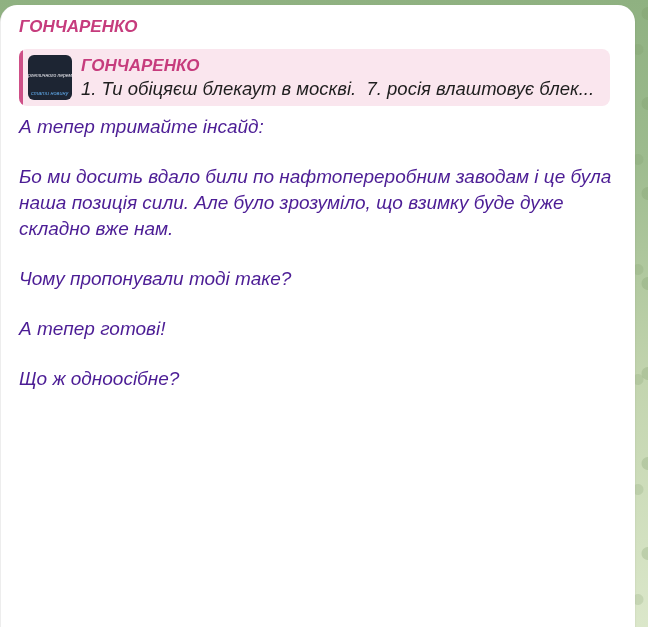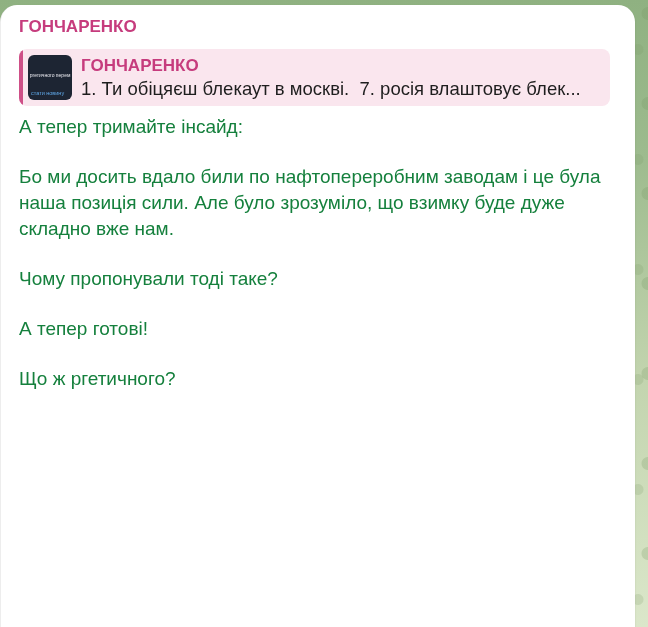--- a/index.html
+++ b/index.html
@@ -9,20 +9,21 @@
   }
   .chat-bg {
     position: relative;
     width: 648px; height: 627px;
     background:
       radial-gradient(circle at 20% 15%, rgba(120,150,100,0.25) 0 6px, transparent 7px),
       radial-gradient(circle at 80% 45%, rgba(120,150,100,0.20) 0 5px, transparent 6px),
       radial-gradient(circle at 55% 75%, rgba(255,255,255,0.18) 0 5px, transparent 6px),
       linear-gradient(180deg, #8fb181 0%, #9dbb8e 25%, #c2d4ae 60%, #dbe7ca 100%);
     background-size: 90px 90px, 110px 110px, 130px 130px, 100% 100%;
+    font-style: italic;
   }
   .bubble {
     position: absolute;
     left: 0; top: 5px; right: 13px; bottom: -24px;
     background: #ffffff;
     border-radius: 17px 17px 0 0;
     border-left: 1px solid rgba(0,0,0,0.07);
     box-shadow: 0 1px 2px rgba(0,0,0,0.12);
     padding: 11px 18px 0 18px;
     box-sizing: border-box;
@@ -93,21 +94,21 @@
   .reply-text {
     color: #1e1e1e;
     font-size: 18.5px;
     line-height: 24px;
     white-space: pre;
     overflow: hidden;
   }
   .msg-text {
     margin-top: 8px;
     width: 602px;
-    color: #15803d;
+    color: #4c1d95;
     font-size: 19px;
     line-height: 26px;
   }
   .msg-text p { margin: 0 0 24px 0; }
 </style>
 </head>
 <body>
 
 <div class="chat-bg">
   <div class="bubble">
@@ -124,17 +125,17 @@
         <div class="reply-title">ГОНЧАРЕНКО</div>
         <div class="reply-text">1. Ти обіцяєш блекаут в москві.  7. росія влаштовує блек...</div>
       </div>
     </div>
 
     <div class="msg-text">
       <p>А тепер тримайте інсайд:</p>
       <p>Бо ми досить вдало били по нафтопереробним заводам і це була наша позиція сили. Але було зрозуміло, що взимку буде дуже складно вже нам.</p>
       <p>Чому пропонували тоді таке?</p>
       <p>А тепер готові!</p>
-      <p>Що ж ргетичного?</p>
+      <p>Що ж одноосібне?</p>
     </div>
 
   </div>
 </div>
 
 </body></html>

